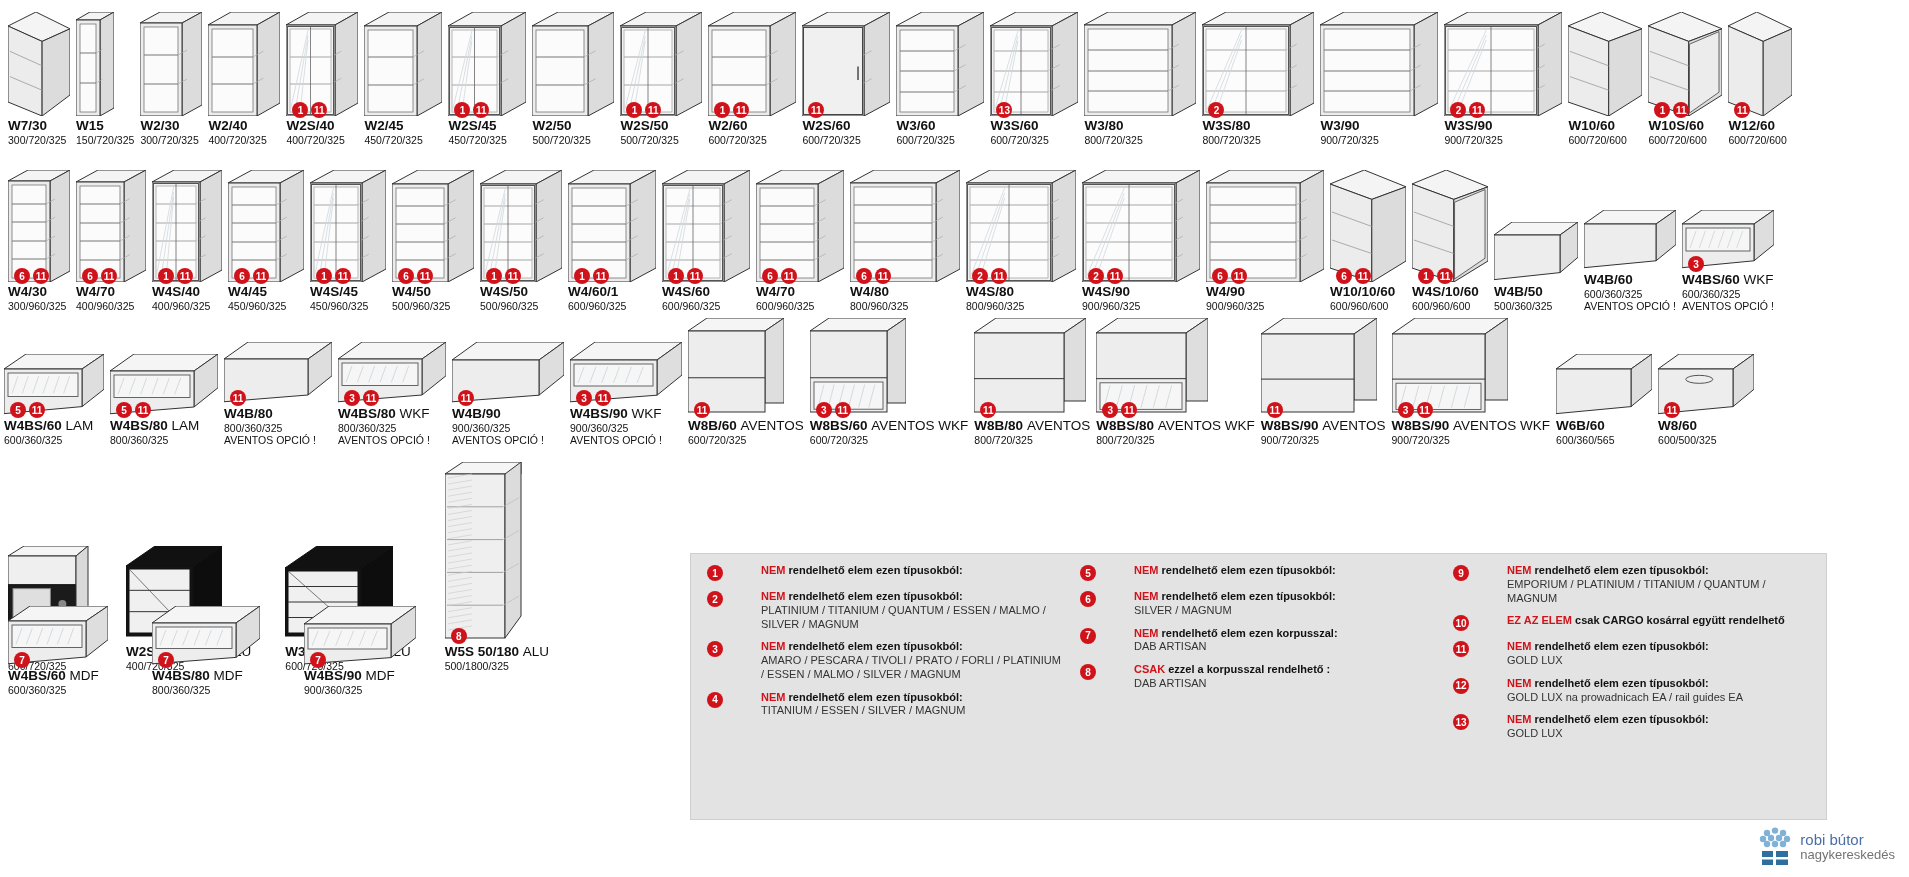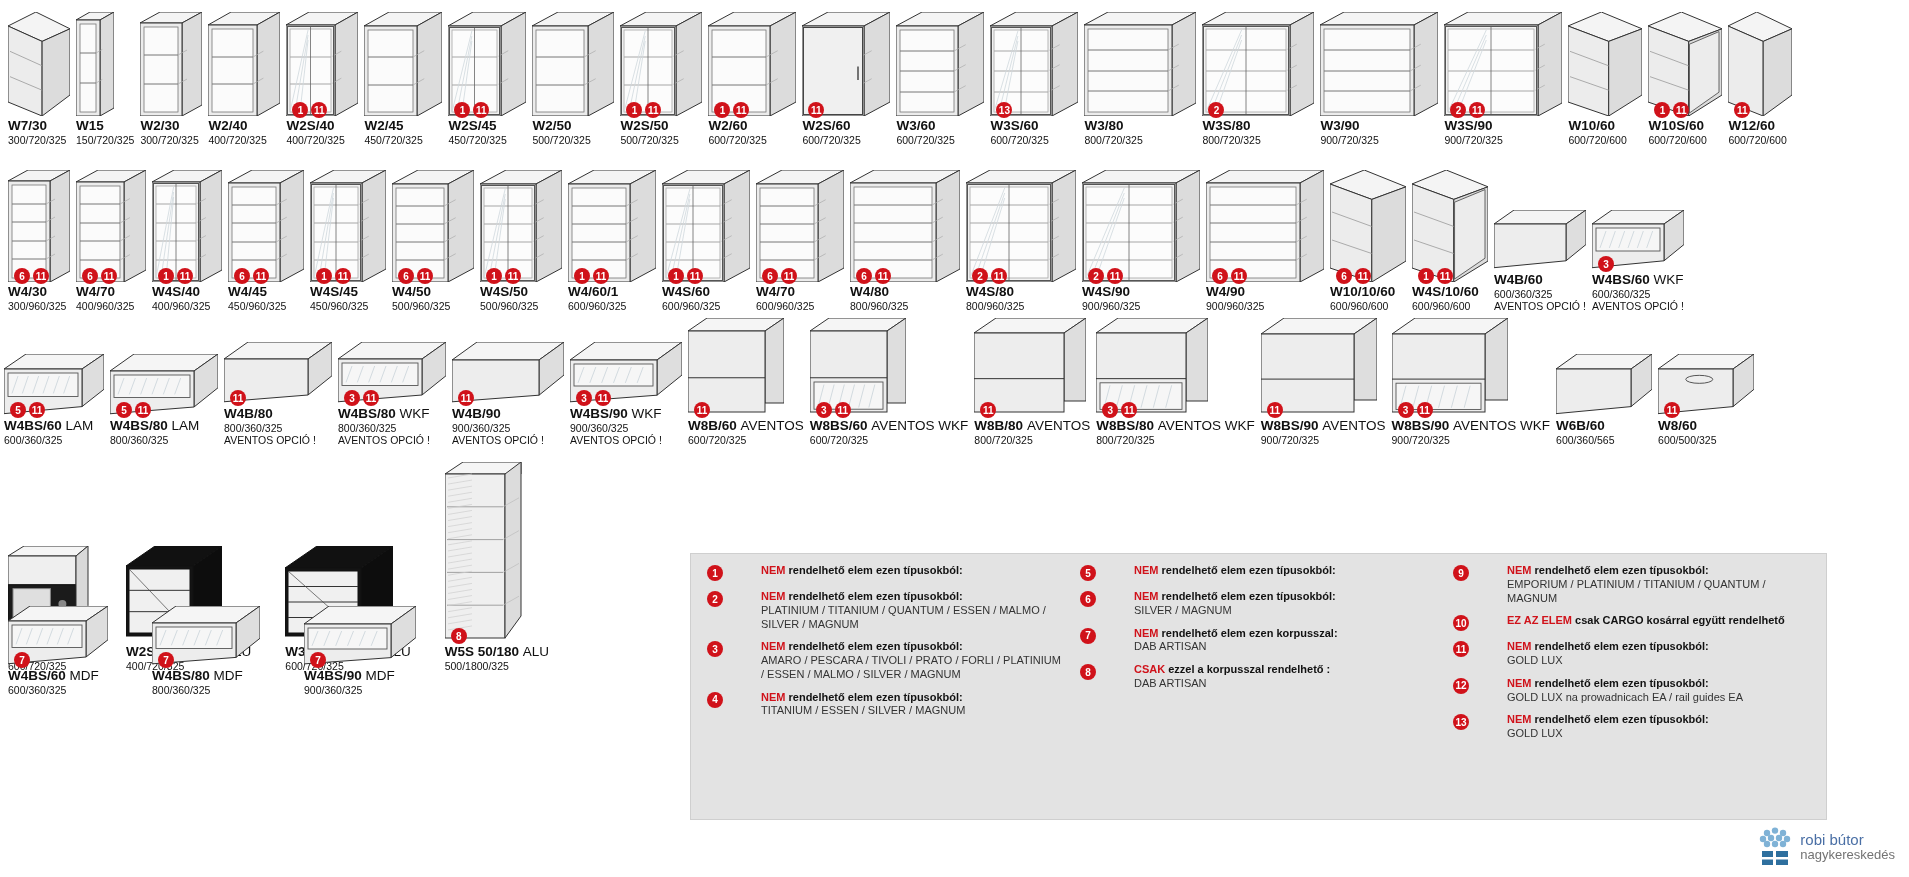--- a/index.html
+++ b/index.html
@@ -827,20 +827,31 @@
             </svg>
             <div class="badges">
               <div class="badge">1</div>
               <div class="badge">11</div>
             </div>
           </div>
           <div class="lbl">W4S/10/60</div>
           <div class="dim">600/960/600</div>
         </div>
         <div class="cell">
+          <div class="art" style="height: 118px; min-width: 84px;">
+            <svg width="84" height="60" viewBox="0 0 84 60">
+              <polygon points="0,13 18,0 84,0 66,13" fill="#f5f5f5" stroke="#333" stroke-width="1"></polygon>
+              <polygon points="66,13 84,0 84,35.25 66,50.6" fill="#dedede" stroke="#333" stroke-width="1"></polygon>
+              <polygon points="0,13 66,13 66,50.6 0,57.65" fill="#ededed" stroke="#333" stroke-width="1"></polygon>
+            </svg>
+          </div>
+          <div class="lbl">W4B/50</div>
+          <div class="dim">500/360/325</div>
+        </div>
+        <div class="cell">
           <div class="art" style="height: 118px; min-width: 92px;">
             <svg width="92" height="60" viewBox="0 0 92 60">
               <polygon points="0,14 20,0 92,0 72,14" fill="#f5f5f5" stroke="#333" stroke-width="1"></polygon>
               <polygon points="72,14 92,0 92,34.5 72,50.800000000000004" fill="#dedede" stroke="#333" stroke-width="1"></polygon>
               <polygon points="0,14 72,14 72,50.800000000000004 0,57.699999999999996" fill="#ededed" stroke="#333" stroke-width="1"></polygon>
             </svg>
           </div>
           <div class="lbl">W4B/60</div>
           <div class="dim">600/360/325</div>
           <div class="opt">AVENTOS OPCIÓ !</div>

